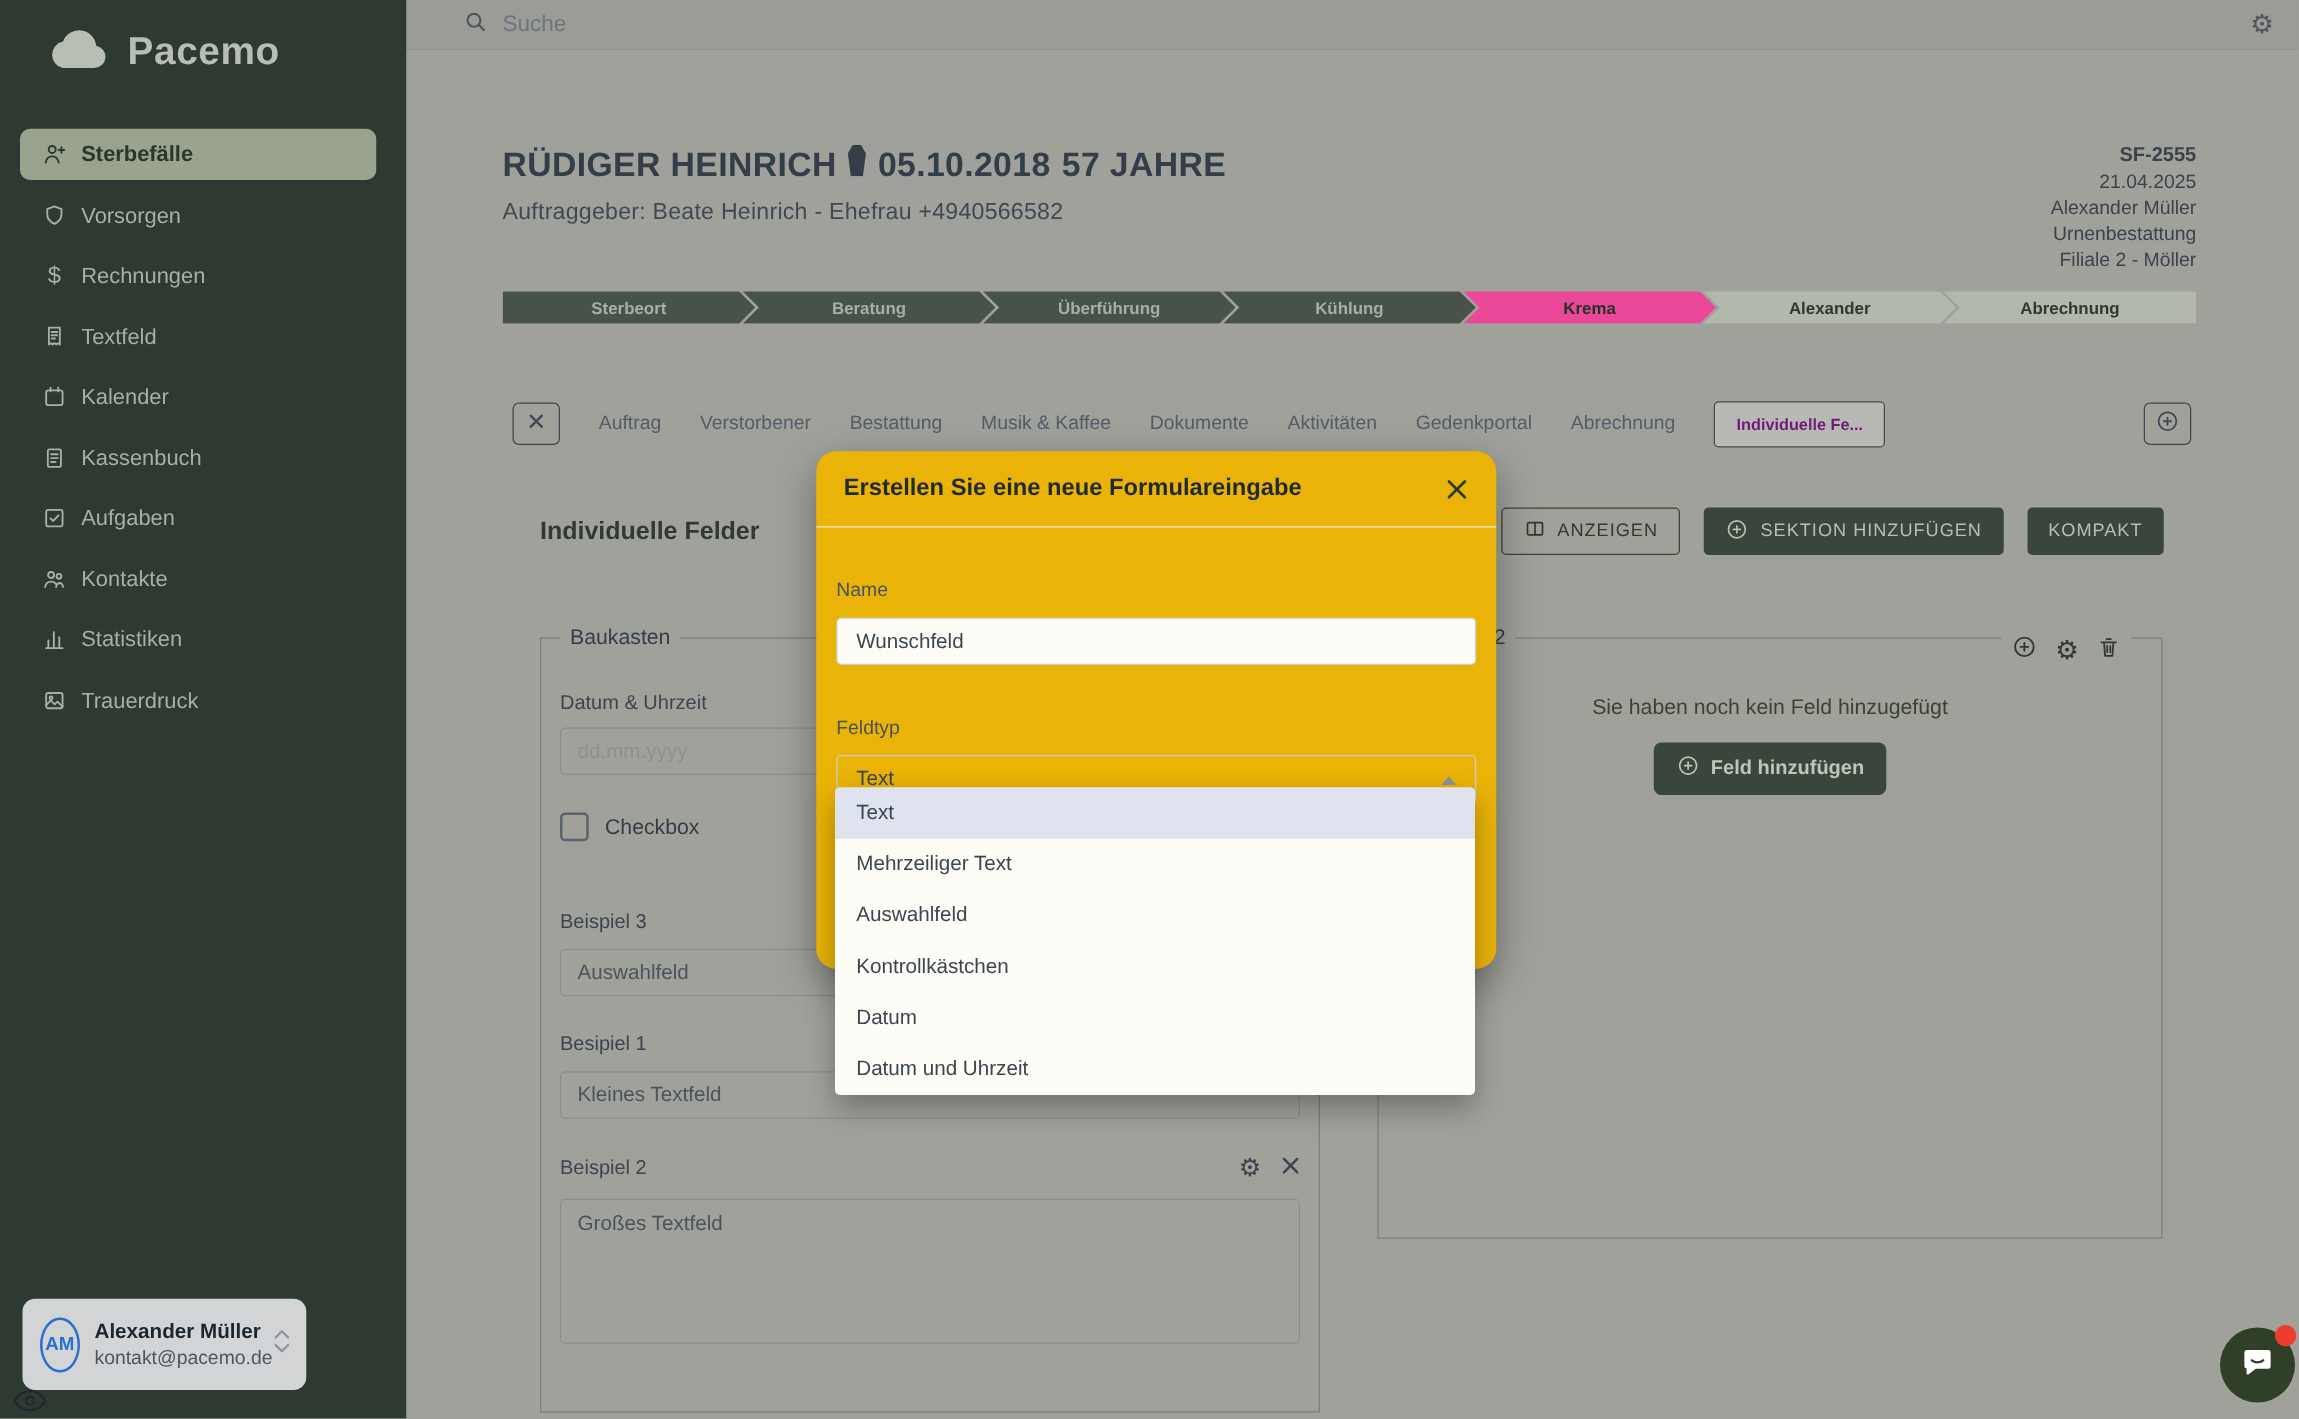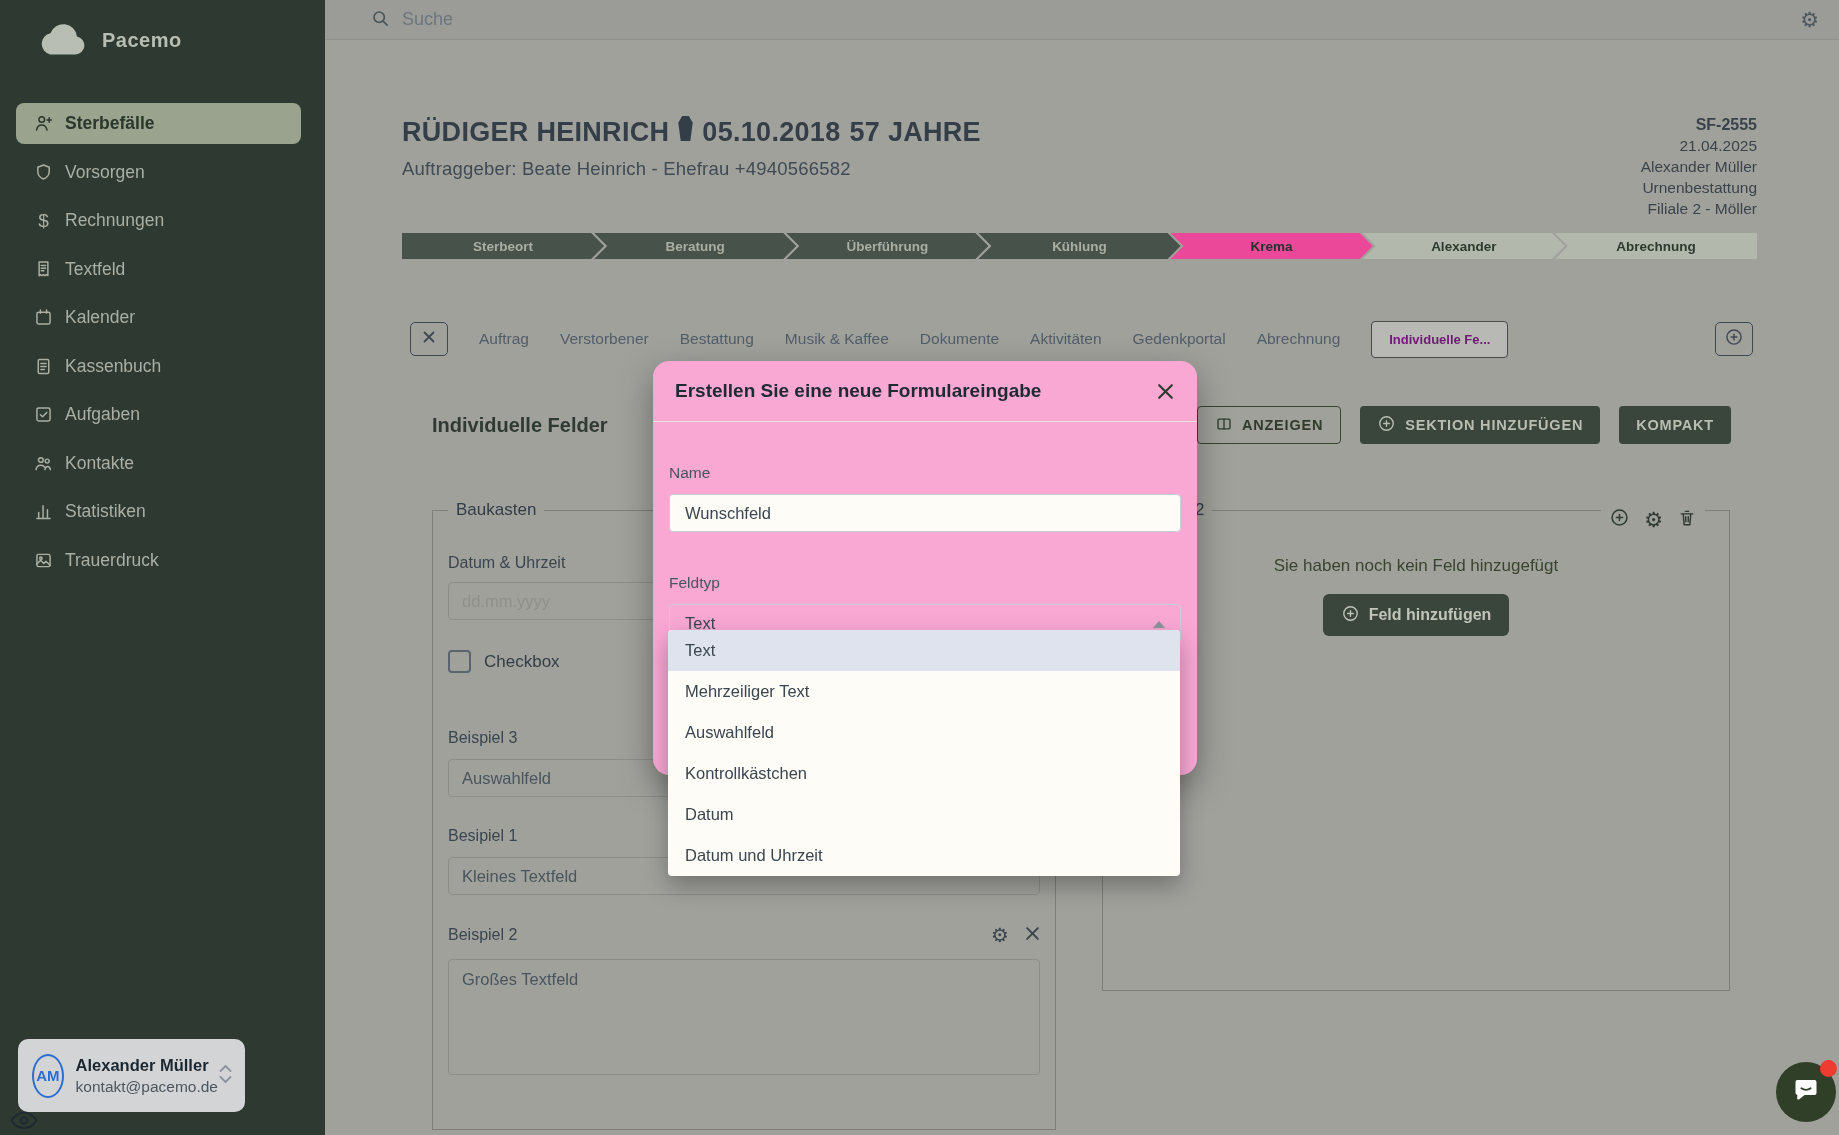--- a/index.html
+++ b/index.html
@@ -2,21 +2,21 @@
 <html><head>
 <meta charset="utf-8">
 <style>
   * { margin:0; padding:0; box-sizing:border-box; }
   body { font-family:"Liberation Sans","DejaVu Sans",sans-serif; background:#a1a19c; }
   .screen { position:relative; width:1839px; height:1135px; background:#a1a19c; overflow:hidden; }
 
   
   .sidebar { position:absolute; left:0; top:0; width:325px; height:1135px; background:#2e3a31; z-index:5; }
   .logo { position:absolute; left:36px; top:20px; display:flex; align-items:center; gap:12px; color:#b8beb3; }
-  .logo-text { font-size:20px; font-weight:800; letter-spacing:.5px; }
+  .logo-text { font-size:31px; font-weight:800; letter-spacing:.5px; }
   .nav { position:absolute; left:16px; right:24px; top:103px; }
   .nav-item { display:flex; align-items:center; gap:11px; height:41px; margin-bottom:7.5px;
               padding-left:17px; border-radius:8px; color:#a9afa4; font-size:17.5px; cursor:pointer; }
   .nav-item .ni { width:21px; height:21px; flex:0 0 21px; display:flex; align-items:center; justify-content:center; }
   .nav-item.active { background:#99a38d; color:#2b362c; font-weight:600; }
   .nav-item.active svg { stroke:#2b362c; }
   .nav-item svg { stroke:#a9afa4; fill:none; stroke-width:1.7; stroke-linecap:round; stroke-linejoin:round; }
   .glyph-dollar { font-size:19px; line-height:1; }
   .user-card { position:absolute; left:18px; top:1039px; width:227px; height:73px; background:#d3d4d6;
                border-radius:10px; display:flex; align-items:center; padding:0 12px 0 14px; }
@@ -60,21 +60,21 @@
   .tab { font-size:15.5px; color:#515d69; white-space:nowrap; cursor:pointer; }
   .tab-active { height:37px; padding:0 17px; line-height:35px; background:#b8b8b4; border:1px solid #4a4a46;
                 border-radius:4px; font-size:13px; font-weight:700; color:#701a75; white-space:nowrap; }
   .tab-plusbox { margin-left:auto; }
 
   
   .toolbar { position:absolute; left:402px; right:108px; top:405px; height:40px; display:flex; align-items:center; }
   .page-heading { margin-left:30px; font-size:20px; font-weight:700; color:#2f3a33; }
   .btns { margin-left:auto; display:flex; gap:19px; }
   .btn { height:38px; display:flex; align-items:center; gap:9px; padding:0 17px; border-radius:4px;
-         font-size:14.5px; font-weight:700; letter-spacing:.8px; cursor:pointer; }
+         font-size:14.5px; font-weight:400; letter-spacing:.8px; cursor:pointer; }
   .btn-outline { border:1.5px solid #3a4531; color:#303b2c; }
   .btn-fill { background:#3a453b; color:#b9beb3; }
   .btn svg { flex:0 0 auto; }
 
   
   fieldset { border:1px solid #7f7f79; }
   legend { font-size:17px; color:#323d47; padding:0 8px; }
   .fs-left { position:absolute; left:432px; top:500px; width:624px; height:630px; padding:0 15px; }
   .fs-right { position:absolute; left:1102px; top:500px; width:628px; height:491px; }
   .fs-right legend { margin-left:84px; }
@@ -97,21 +97,21 @@
   .mt34{margin-top:34px}.mt10{margin-top:10px}.mt56{margin-top:56px}.mt12{margin-top:12px}.mt30{margin-top:30px}.mt14{margin-top:14px}
 
   .sec-icons { position:absolute; top:-13px; right:24px; display:flex; gap:14px; align-items:center;
                background:#a1a19c; padding:0 8px; }
   .sec-empty { margin-top:36px; text-align:center; font-size:17px; color:#39442f; }
   .sec-addbtn { margin:18px auto 0; width:186px; height:42px; background:#3a453b; border-radius:6px;
                 display:flex; align-items:center; justify-content:center; gap:9px; color:#c0c5ba;
                 font-size:16px; font-weight:700; cursor:pointer; }
 
   
-  .modal { position:absolute; left:653px; top:361px; width:544px; height:414px; background:#f9a8d4;
+  .modal { position:absolute; left:653px; top:361px; width:544px; height:414px; background:#eab308;
            border-radius:16px; box-shadow:0 12px 34px rgba(0,0,0,.35); z-index:20; }
   .modal-head { height:61px; display:flex; align-items:center; padding:0 22px; border-bottom:1px solid #e7e6df; }
   .modal-title { font-size:19px; font-weight:800; color:#1f2a33; }
   .modal-close { margin-left:auto; cursor:pointer; display:flex; }
   .modal-body { padding:0 16px; }
   .m-label { margin-top:42px; font-size:15.5px; color:#49545e; }
   .m-inp { margin-top:12px; width:100%; height:38px; border:1px solid #c9ced6; border-radius:4px;
            background:#fdfcf6; padding:0 15px; font-size:16.5px; color:#3b4650; font-family:inherit; outline:none; }
   .m-sel { position:relative; margin-top:12px; width:100%; height:39px; border:1px solid #c9ced6; border-radius:4px;
            display:flex; align-items:center; padding:0 15px; font-size:16.5px; color:#3b4650; cursor:pointer; }

